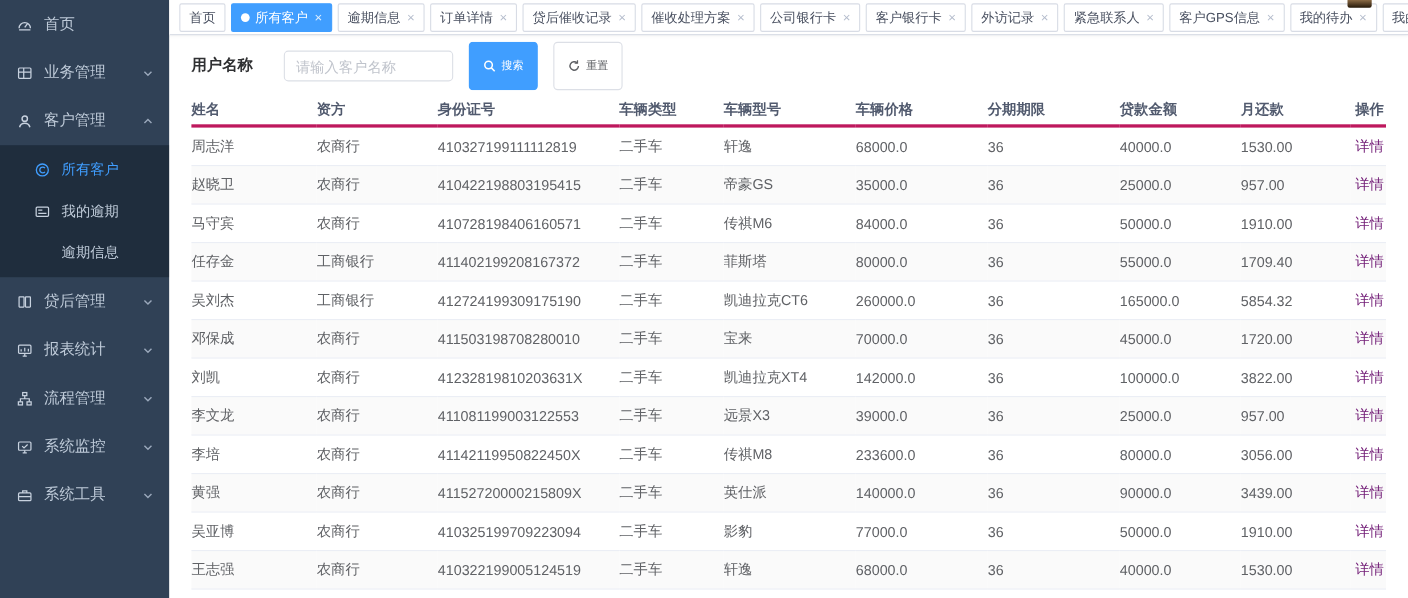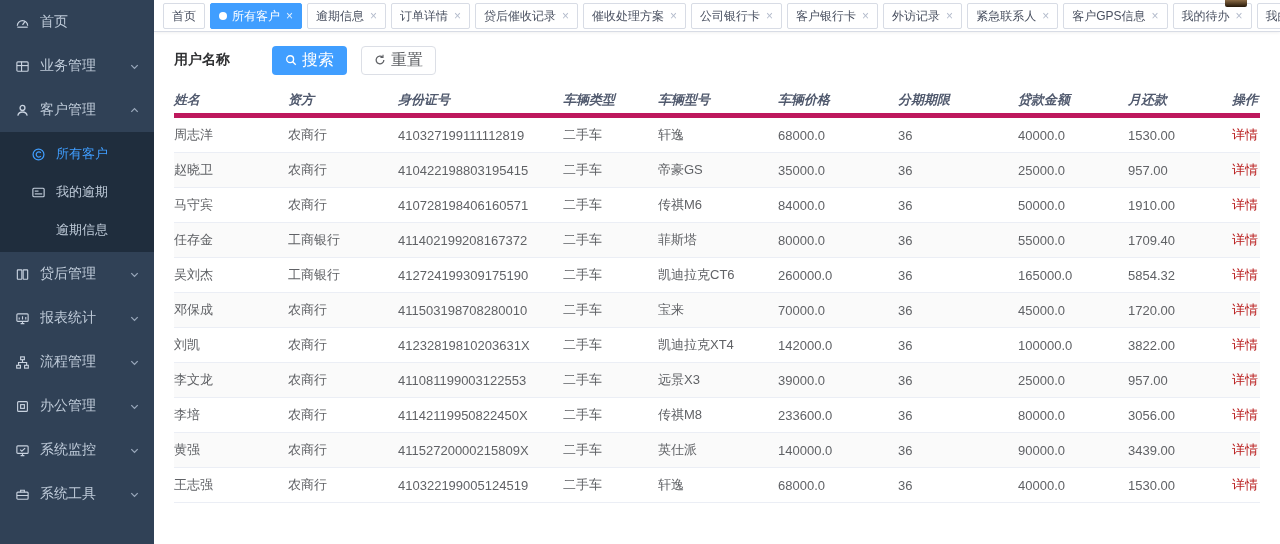--- a/index.html
+++ b/index.html
@@ -49,41 +49,41 @@
   
   .search-row{display:flex;align-items:center;margin:13px 20px 0 20px;height:30px;}
   .search-row .s-label{font-size:14px;font-weight:700;color:#303133;margin-right:28px;}
   .search-row input{
     width:132px;height:26px;border:1px solid #dcdfe6;border-radius:4px;
     padding:0 10px;font-size:13px;color:#606266;outline:none;
     font-family:"Liberation Sans","DejaVu Sans",sans-serif;
   }
   .search-row input::placeholder{color:#c0c4cc;}
   .btn{
-    display:inline-flex;align-items:center;gap:5px;height:29px;padding:0 12px;
-    border-radius:4px;font-size:16px;cursor:pointer;border:1px solid transparent;
+    display:inline-flex;align-items:center;gap:5px;height:44px;padding:0 12px;
+    border-radius:4px;font-size:10px;cursor:pointer;border:1px solid transparent;
     font-family:"Liberation Sans","DejaVu Sans",sans-serif;
   }
   .btn svg{width:12px;height:12px;}
   .btn-primary{background:#409EFF;color:#fff;margin-left:14px;}
   .btn-plain{background:#fff;color:#606266;border-color:#dcdfe6;margin-left:14px;}
   
   .tbl-wrap{margin:12px 20px 0 20px;}
   table{border-collapse:collapse;table-layout:fixed;width:1086px;font-size:13px;}
   thead th{
     text-align:left;font-weight:700;color:#515a6e;height:26px;
-    border-bottom:5px solid #be185d;padding:0;font-style:italic;
+    border-bottom:3px solid #be185d;padding:0;
   }
   tbody td{
     height:34px;color:#606266;border-bottom:1px solid #ebeef5;padding:0;
     white-space:nowrap;overflow:hidden;
   }
   tbody tr:nth-child(even){background:#fafafa;}
   th.col-action,td.col-action{text-align:right;padding-right:2px;}
-  td.col-action a{color:#b91c1c;text-decoration:none;cursor:pointer;text-align:right;}
+  td.col-action a{color:#701a75;text-decoration:none;cursor:pointer;text-align:right;}
 </style>
 </head>
 <body>
 
 <aside class="sidebar">
   <nav>
       <div class="menu-item">
         <span class="ic">
           <svg viewBox="0 0 16 16" fill="none" stroke="currentColor" stroke-width="1.3">
             <path d="M2.5 11.5a5.5 5.5 0 1 1 11 0"></path>
@@ -188,34 +188,20 @@
         <span class="lbl">流程管理</span>
         <span class="ic chev">
           <svg viewBox="0 0 12 12" fill="none" stroke="currentColor" stroke-width="1.4">
             <polyline points="2.5,4.5 6,8 9.5,4.5"></polyline>
           </svg>
         </span>
       </div>
       <div class="menu-item">
         <span class="ic">
           <svg viewBox="0 0 16 16" fill="none" stroke="currentColor" stroke-width="1.2">
-            <rect x="2.8" y="2.8" width="10.4" height="10.4" rx="1"></rect>
-            <rect x="6" y="6" width="4" height="4"></rect>
-          </svg>
-        </span>
-        <span class="lbl">办公管理</span>
-        <span class="ic chev">
-          <svg viewBox="0 0 12 12" fill="none" stroke="currentColor" stroke-width="1.4">
-            <polyline points="2.5,4.5 6,8 9.5,4.5"></polyline>
-          </svg>
-        </span>
-      </div>
-      <div class="menu-item">
-        <span class="ic">
-          <svg viewBox="0 0 16 16" fill="none" stroke="currentColor" stroke-width="1.2">
             <rect x="2" y="3" width="12" height="8" rx="1"></rect>
             <path d="M5.5 7l1.8 1.8L10.8 5.5"></path>
             <path d="M6 13.5h4M8 11v2.5"></path>
           </svg>
         </span>
         <span class="lbl">系统监控</span>
         <span class="ic chev">
           <svg viewBox="0 0 12 12" fill="none" stroke="currentColor" stroke-width="1.4">
             <polyline points="2.5,4.5 6,8 9.5,4.5"></polyline>
           </svg>
@@ -289,20 +275,21 @@
         <span>我的待办</span>
         <span class="close">×</span>
       </div>
       <div class="tab">
         <span>我的流程</span>
       </div>
     </div>
 
   <div class="search-row">
     <span class="s-label">用户名称</span>
+    <input type="text" value="" placeholder="请输入客户名称" style="">
     <button class="btn btn-primary">
       <span style="display:inline-flex;">
           <svg viewBox="0 0 14 14" fill="none" stroke="#fff" stroke-width="1.6">
             <circle cx="6" cy="6" r="4"></circle>
             <line x1="9" y1="9" x2="12.5" y2="12.5"></line>
           </svg>
         </span>
       <span>搜索</span>
     </button>
     <button class="btn btn-plain">
@@ -459,20 +446,32 @@
             <td>41152720000215809X</td>
             <td>二手车</td>
             <td>英仕派</td>
             <td>140000.0</td>
             <td>36</td>
             <td>90000.0</td>
             <td>3439.00</td>
             <td class="col-action"><a>详情</a></td>
           </tr>
           <tr>
+            <td>吴亚博</td>
+            <td>农商行</td>
+            <td>410325199709223094</td>
+            <td>二手车</td>
+            <td>影豹</td>
+            <td>77000.0</td>
+            <td>36</td>
+            <td>50000.0</td>
+            <td>1910.00</td>
+            <td class="col-action"><a>详情</a></td>
+          </tr>
+          <tr>
             <td>王志强</td>
             <td>农商行</td>
             <td>410322199005124519</td>
             <td>二手车</td>
             <td>轩逸</td>
             <td>68000.0</td>
             <td>36</td>
             <td>40000.0</td>
             <td>1530.00</td>
             <td class="col-action"><a>详情</a></td>

